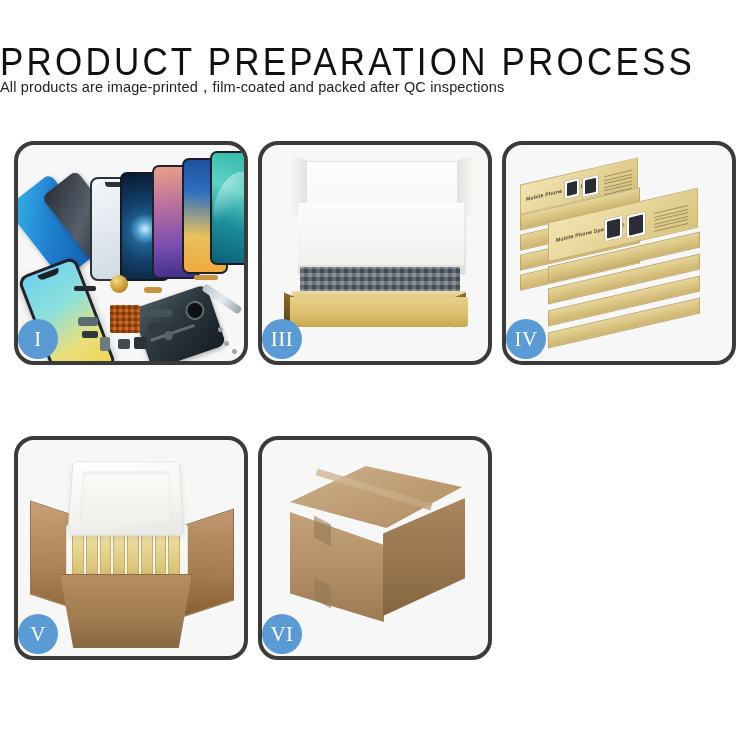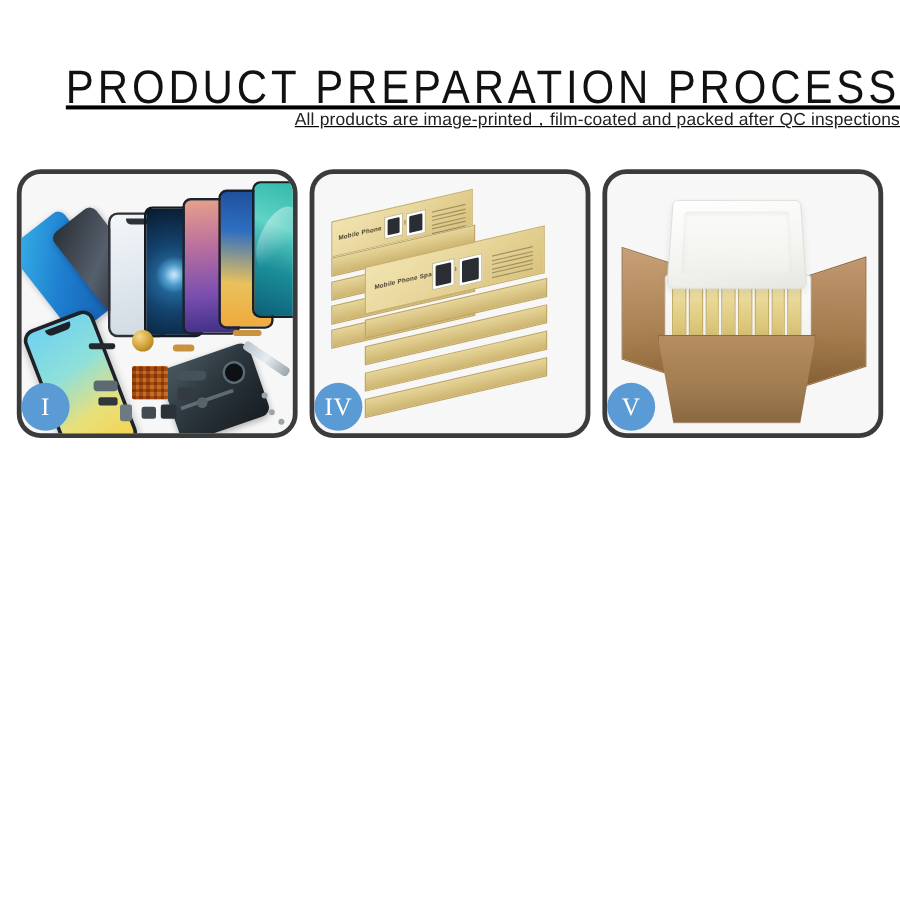--- a/index.html
+++ b/index.html
@@ -6,21 +6,21 @@
   body{
     width:750px;height:750px;
     background:#ffffff;
     font-family:"Liberation Sans", sans-serif;
     overflow:hidden;
     position:relative;
   }
   .page{width:750px;height:750px;position:relative;}
 
   
-  .header{padding-top:52px;text-align:right;text-decoration:underline;}
+  .header{padding-top:40px;text-align:left;}
   .title{
     font-size:35px;
     letter-spacing:3.2px;
     color:#111111;
     font-weight:400;
     font-family:"Liberation Sans", sans-serif;
     transform:scaleY(1.12);
     transform-origin:top center;
     line-height:38px;
     white-space:nowrap;
@@ -406,20 +406,34 @@
           <div class="tweezer"></div>
           <div class="screw" style="left:206px;top:196px;"></div>
           <div class="screw" style="left:214px;top:204px;"></div>
           <div class="screw" style="left:200px;top:182px;"></div>
         </div>
       </div>
       <div class="badge">I</div>
     </div>
 
 
+    <div class="cell">
+      <div class="frame">
+        <div class="stage">
+          <div class="p3-lid"></div>
+          <div class="p3-foamband"></div>
+          <div class="p3-contents"></div>
+          <div class="p3-rim"></div>
+          <div class="p3-left"></div>
+          <div class="p3-right"></div>
+          <div class="p3-front"></div>
+        </div>
+      </div>
+      <div class="badge">III</div>
+    </div>
 
     <div class="cell">
       <div class="frame">
         <div class="stage">
           <div class="stack">
 
             <div class="sbox" style="left:0px;top:96px;width:118px;height:16px;">
                 <div class="side" style="top:0;"></div>
               </div>
             <div class="sbox" style="left:0px;top:76px;width:118px;height:16px;">
@@ -505,15 +519,28 @@
             <i></i>
               <i></i>
           </div>
           <div class="p5-body"></div>
           <div class="p5-foamlid"></div>
         </div>
       </div>
       <div class="badge">V</div>
     </div>
 
+    <div class="cell">
+      <div class="frame">
+        <div class="stage">
+          <div class="p6-left"></div>
+          <div class="p6-right"></div>
+          <div class="p6-top"></div>
+          <div class="p6-seam"></div>
+          <div class="p6-tape p6-t1"></div>
+          <div class="p6-tape p6-t2"></div>
+        </div>
+      </div>
+      <div class="badge">VI</div>
+    </div>
 
   </div>
 </div>
 
 </body></html>

